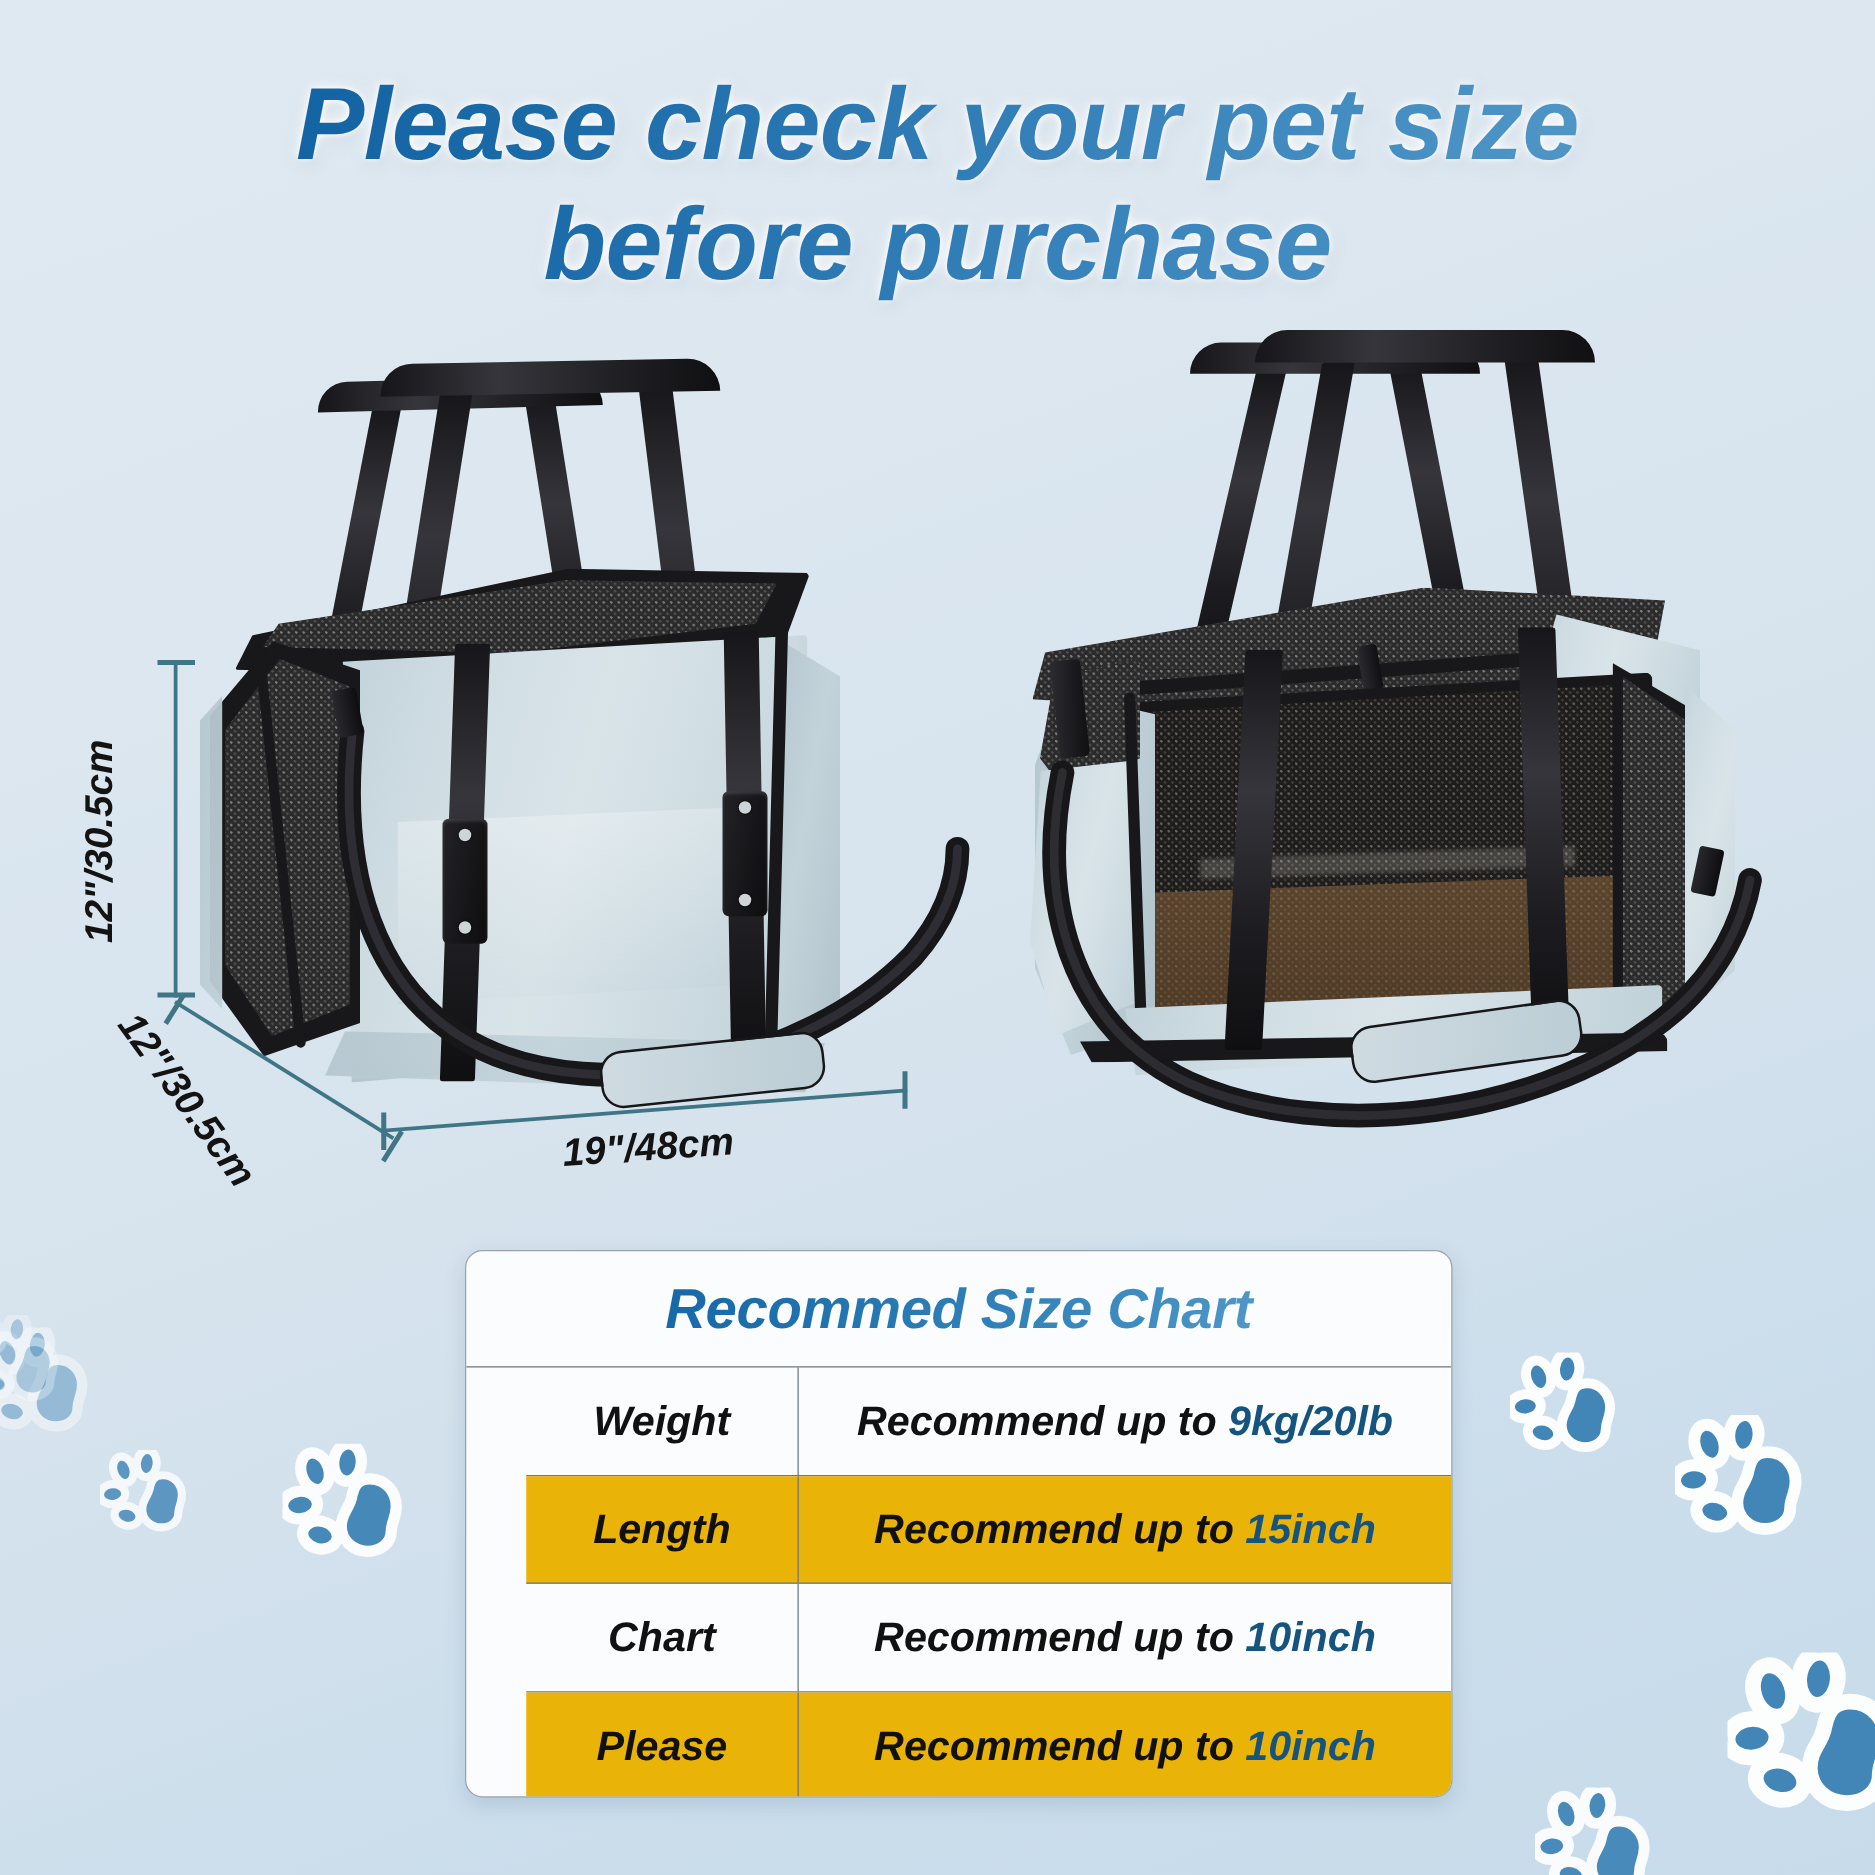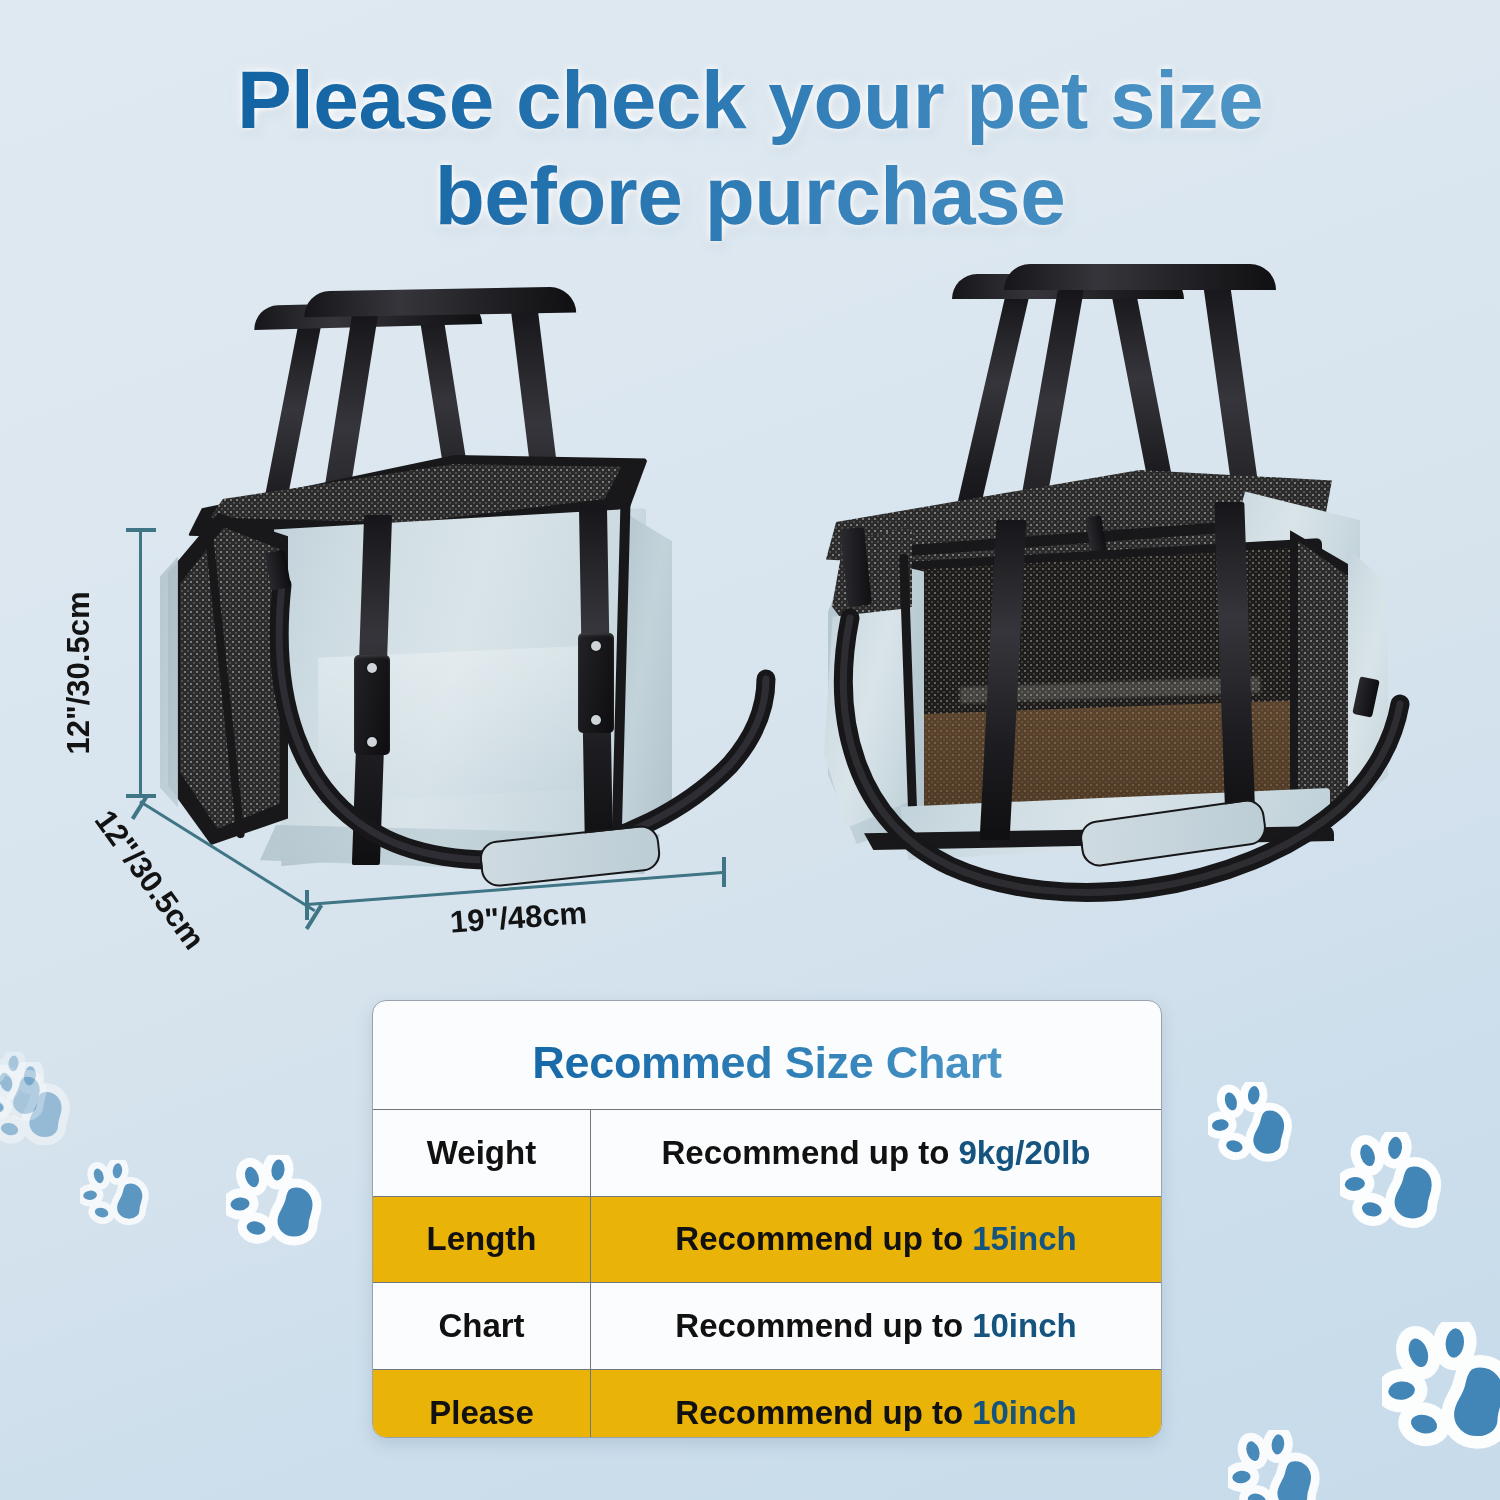--- a/index.html
+++ b/index.html
@@ -12,20 +12,21 @@
     font-family: "Liberation Sans", sans-serif;
   }
 
   #page {
     position: relative;
     width: 1500px;
     height: 1500px;
     background:
       linear-gradient(160deg, #dfe9f1 0%, #dce7f0 28%, #d6e3ed 55%, #ccdeec 78%, #c7dbea 100%);
     overflow: hidden;
+    font-style: italic;
   }
 
   
   .headline {
     position: absolute;
     top: 52px;
     left: 0;
     width: 1500px;
     text-align: center;
     font-family: "Liberation Sans", sans-serif;
@@ -107,28 +108,28 @@
     align-items: center;
     justify-content: center;
     font-family: "Liberation Sans", sans-serif;
     font-weight: bold;
     font-size: 45px;
     letter-spacing: -0.3px;
     background: linear-gradient(95deg, #0c5f9f 0%, #1d70ac 32%, #3e8cc0 68%, #6aa9d2 100%);
     -webkit-background-clip: text;
     background-clip: text;
     color: transparent;
-    margin-top: 16px;
     -webkit-text-fill-color: transparent;
   }
   .chart-rows { border-top: 1px solid #6e767e; }
   .chart-row {
     display: flex;
     height: 86.5px;
     border-bottom: 1px solid #6e767e;
+    margin-left: 48px;
   }
   .chart-row:last-child { border-bottom: none; }
   .chart-row.alt { background: #eab308; }
   .cell-key {
     width: 218px;
     flex: 0 0 218px;
     border-right: 1px solid #6e767e;
     display: flex; align-items: center; justify-content: center;
     font-family: "Liberation Sans", sans-serif;
     font-weight: bold;

